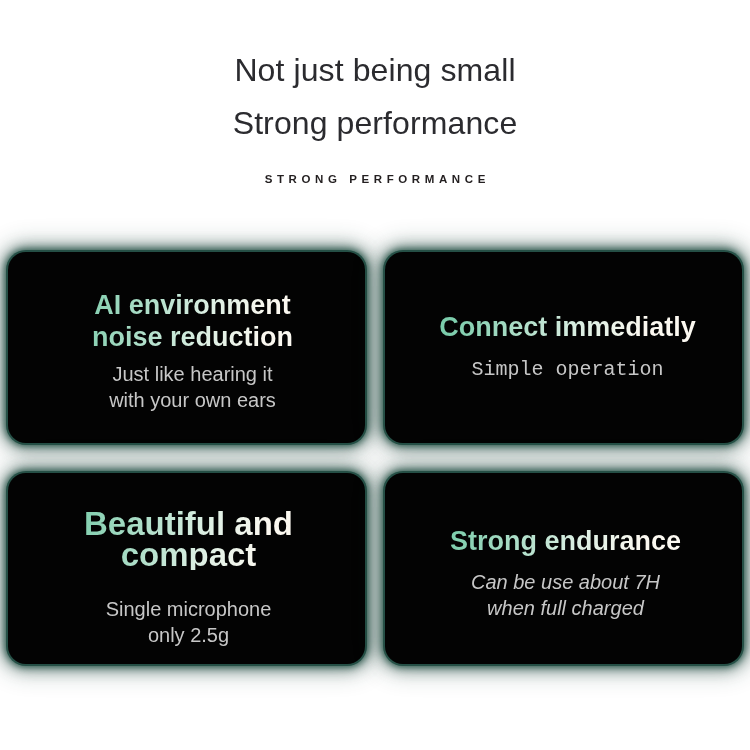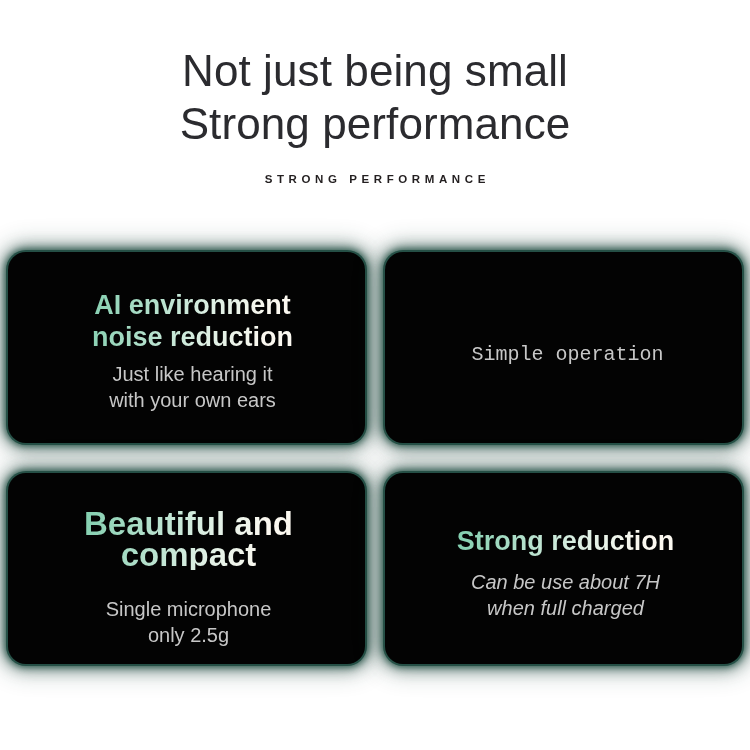--- a/index.html
+++ b/index.html
@@ -24,21 +24,21 @@
 
   
   .header {
     position: absolute;
     left: 0;
     top: 44px;
     width: 750px;
     text-align: center;
   }
   .headline {
-    font-size: 44px;
+    font-size: 32px;
     line-height: 53px;
     font-weight: 400;
     color: #2b2b2f;
     letter-spacing: 0.1px;
     white-space: nowrap;
   }
   .eyebrow {
     margin-top: 23px;
     font-size: 11.5px;
     font-weight: 700;
@@ -145,35 +145,36 @@
       <div class="card-inner">
         <div class="card-title">AI environment
 noise reduction</div>
         <div class="card-subtitle">Just like hearing it
 with your own ears</div>
       </div>
     </div>
 
     <div class="card card-2">
       <div class="card-inner">
+        <div class="card-title">Connect immediatly</div>
         <div class="card-subtitle">Simple operation</div>
       </div>
     </div>
 
     <div class="card card-3">
       <div class="card-inner">
         <div class="card-title">Beautiful and compact</div>
         <div class="card-subtitle">Single microphone
 only 2.5g</div>
       </div>
     </div>
 
     <div class="card card-4">
       <div class="card-inner">
-        <div class="card-title">Strong reduction</div>
+        <div class="card-title">Strong endurance</div>
         <div class="card-subtitle">Can be use about 7H
 when full charged</div>
       </div>
     </div>
 
   </div>
 
 </div>
 
 </body></html>

